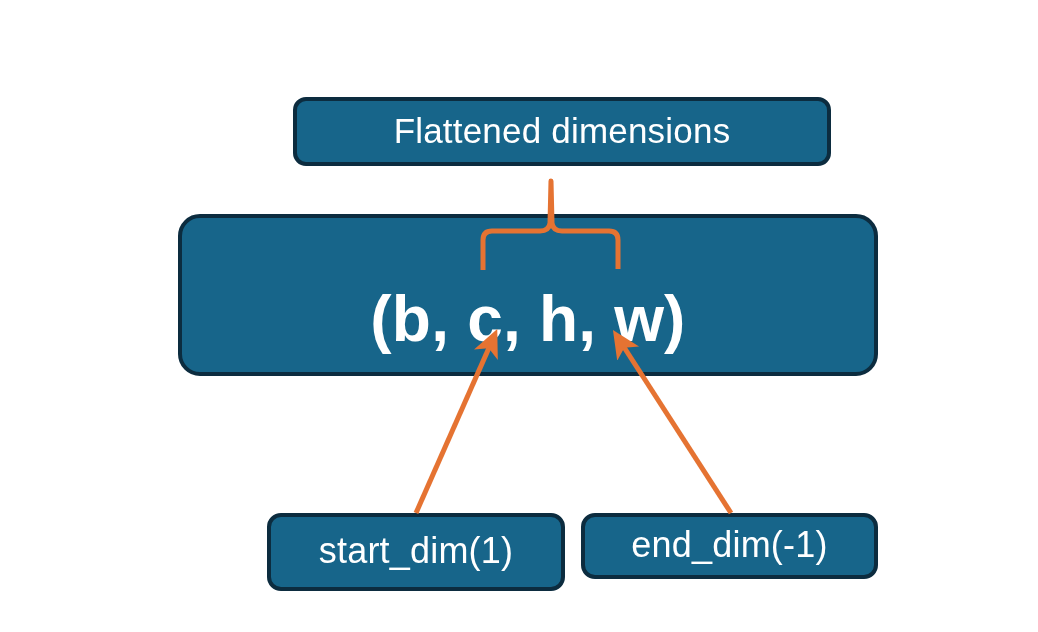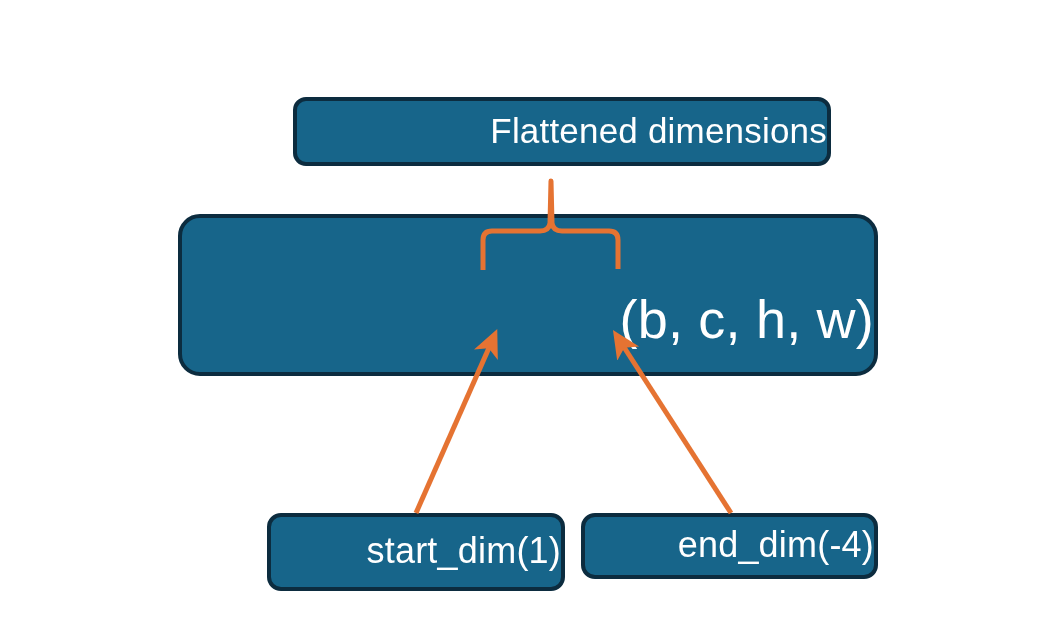--- a/index.html
+++ b/index.html
@@ -18,21 +18,21 @@
     overflow: hidden;
   }
   .node {
     position: absolute;
     box-sizing: border-box;
     background: #17658a;
     border: 4px solid #0c2c3f;
     border-radius: 14px;
     display: flex;
     align-items: center;
-    justify-content: flex-end;
+    justify-content: center;
     color: #ffffff;
     font-weight: 400;
     letter-spacing: 0.2px;
     white-space: nowrap;
     z-index: 2;
   }
   .node-label {
     display: block;
     line-height: 1;
     padding-bottom: 3px;
@@ -50,23 +50,24 @@
 
   
   #node-shape {
     left: 178px;
     top: 214px;
     width: 700px;
     height: 162px;
     border-radius: 22px;
   }
   #node-shape .node-label {
-    font-size: 54px;
+    font-size: 64px;
     padding-bottom: 0;
     transform: translateY(24px);
+    font-weight: bold;
   }
 
   
   #node-start-dim {
     left: 267px;
     top: 513px;
     width: 298px;
     height: 78px;
     border-radius: 14px;
   }
@@ -124,21 +125,21 @@
 
   <div class="node" id="node-shape">
     <span class="node-label">(b, c, h, w)</span>
   </div>
 
   <div class="node" id="node-start-dim">
     <span class="node-label">start_dim(1)</span>
   </div>
 
   <div class="node" id="node-end-dim">
-    <span class="node-label">end_dim(-4)</span>
+    <span class="node-label">end_dim(-1)</span>
   </div>
 
   <svg id="brace-layer" viewBox="0 0 1038 632">
     <path d="M 483 270
              L 483 240
              Q 483 231 492 231
              L 540 231
              Q 549 231 550 223
              L 551 181
              L 552 223

